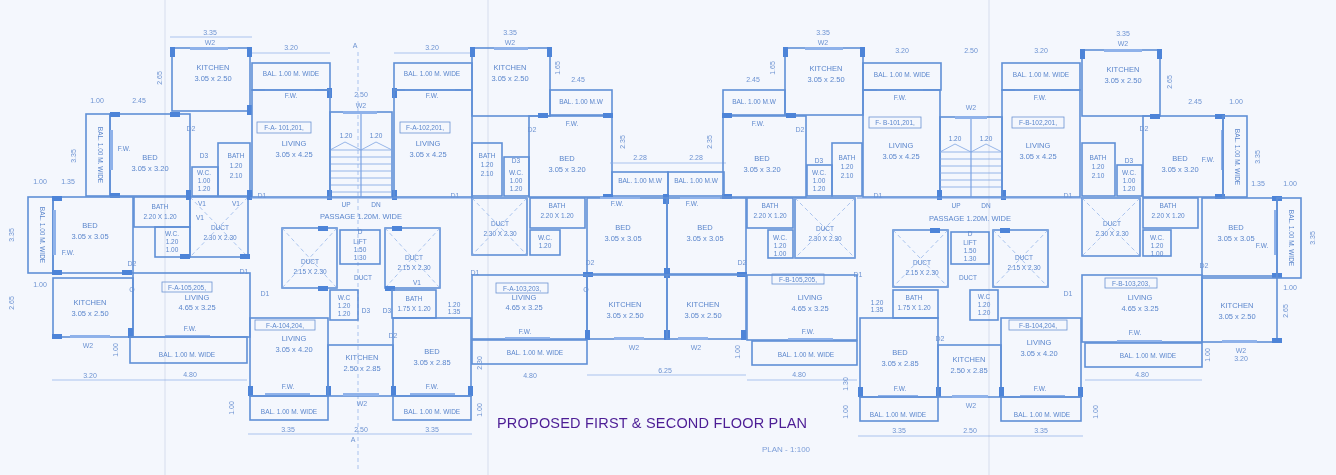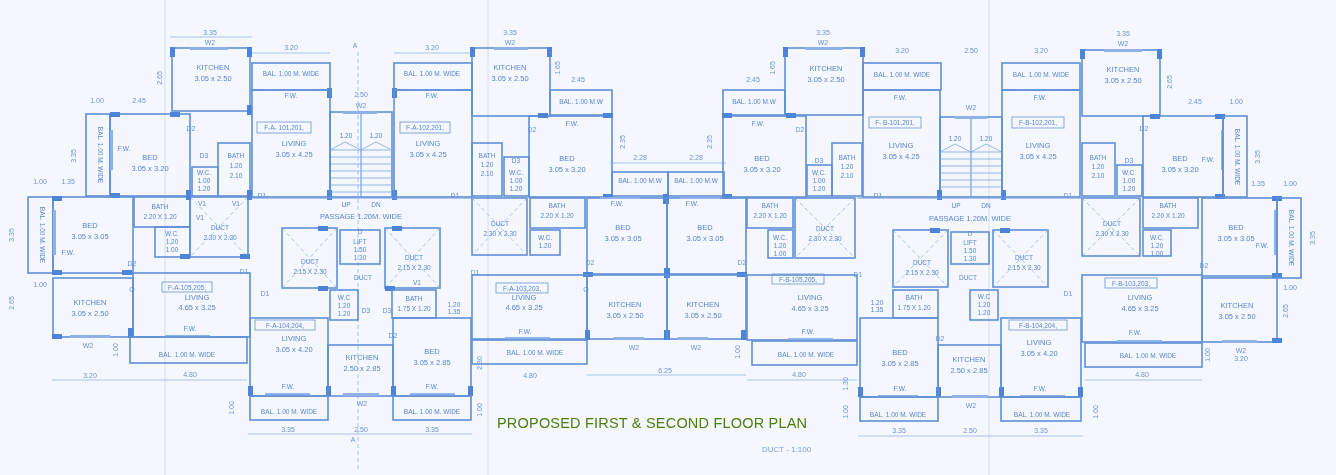--- a/index.html
+++ b/index.html
@@ -10,21 +10,21 @@
   .wall2 { stroke:#6e9ae0; stroke-width:1.1; fill:none; }
   .dim { stroke:#8aaee6; stroke-width:0.7; fill:none; }
   .col { fill:#4d84d8; }
   .win { fill:#8fb2ea; }
   .dash { stroke:#8aaee6; stroke-width:0.7; stroke-dasharray:4 3; fill:none; }
   .stair { stroke:#7fa4e2; stroke-width:0.8; fill:none; }
   .lbl { fill:#5b86cc; font-family:"Liberation Sans", sans-serif; font-size:7.5px; text-anchor:middle; }
   .lbl-sm { fill:#5b86cc; font-family:"Liberation Sans", sans-serif; font-size:6.5px; text-anchor:middle; }
   .lbl-dim { fill:#6d93d2; font-family:"Liberation Sans", sans-serif; font-size:7px; text-anchor:middle; }
   .flat-box { fill:none; stroke:#6d93d2; stroke-width:0.8; }
-  #title { position:absolute; left:497px; top:415px; color:#4d7c0f; font-size:14.5px; letter-spacing:0.2px; }
+  #title { position:absolute; left:497px; top:415px; color:#4c1d95; font-size:14.5px; letter-spacing:0.2px; }
   #scale { position:absolute; left:762px; top:445px; color:#7d9ed8; font-size:8px; }
   .fold { position:absolute; top:0; width:2px; height:475px; background:rgba(200,210,230,0.35); }
 </style>
 </head>
 <body>
 
 <div class="fold" style="left:164px"></div>
 <div class="fold" style="left:487px"></div>
 <div class="fold" style="left:988px"></div>
 
@@ -732,13 +732,13 @@
       <rect class="wall" x="1085" y="343" width="117" height="24"></rect>
       <text class="lbl-sm" x="1148" y="358">BAL. 1.00 M. WIDE</text>
       <text class="lbl-dim" x="1142" y="377">4.80</text>
       <line class="dim" x1="1085" y1="380" x2="1202" y2="380"></line>
       <text class="lbl-dim" x="1210" y="355" transform="rotate(-90 1210 355)">1.00</text>
     </g>
   </g>
 </svg>
 
 <div id="title">PROPOSED FIRST &amp; SECOND FLOOR PLAN</div>
-<div id="scale">DUCT - 1:100</div>
+<div id="scale">PLAN - 1:100</div>
 
 </body></html>

